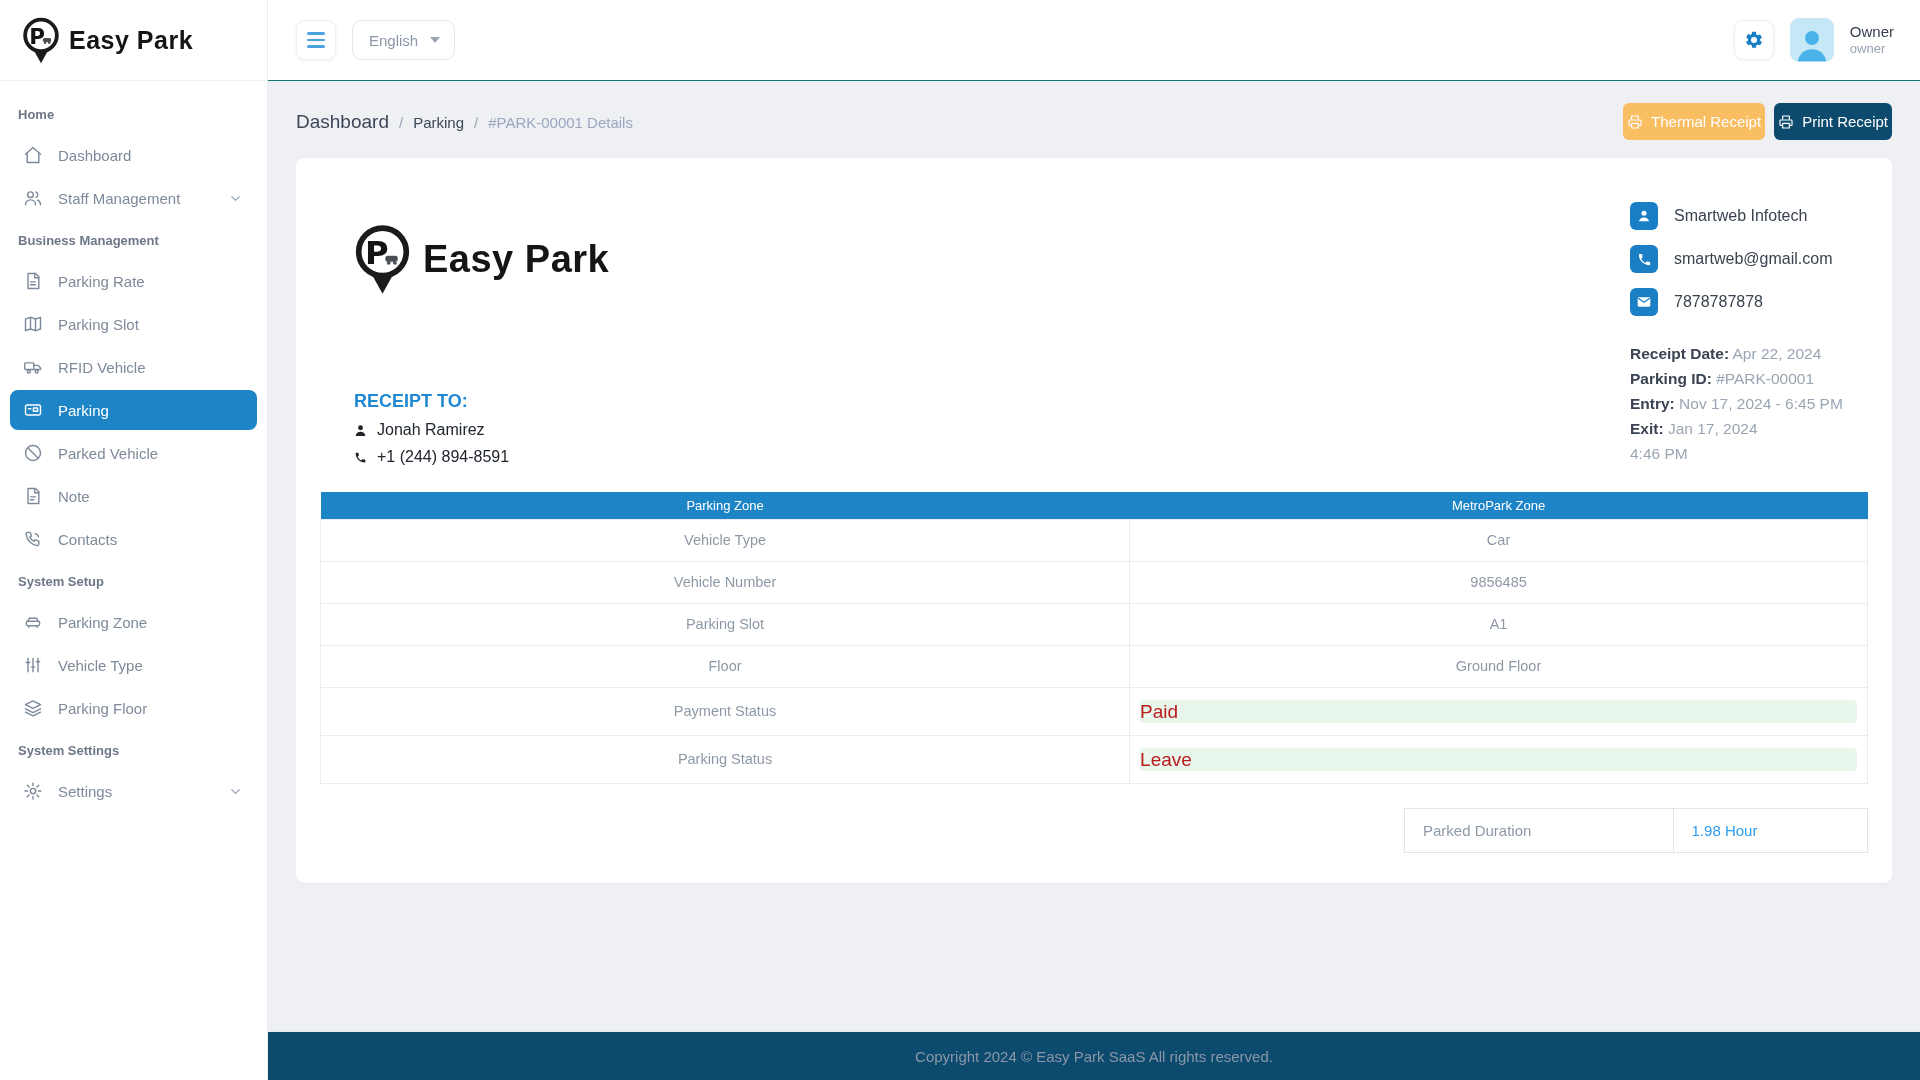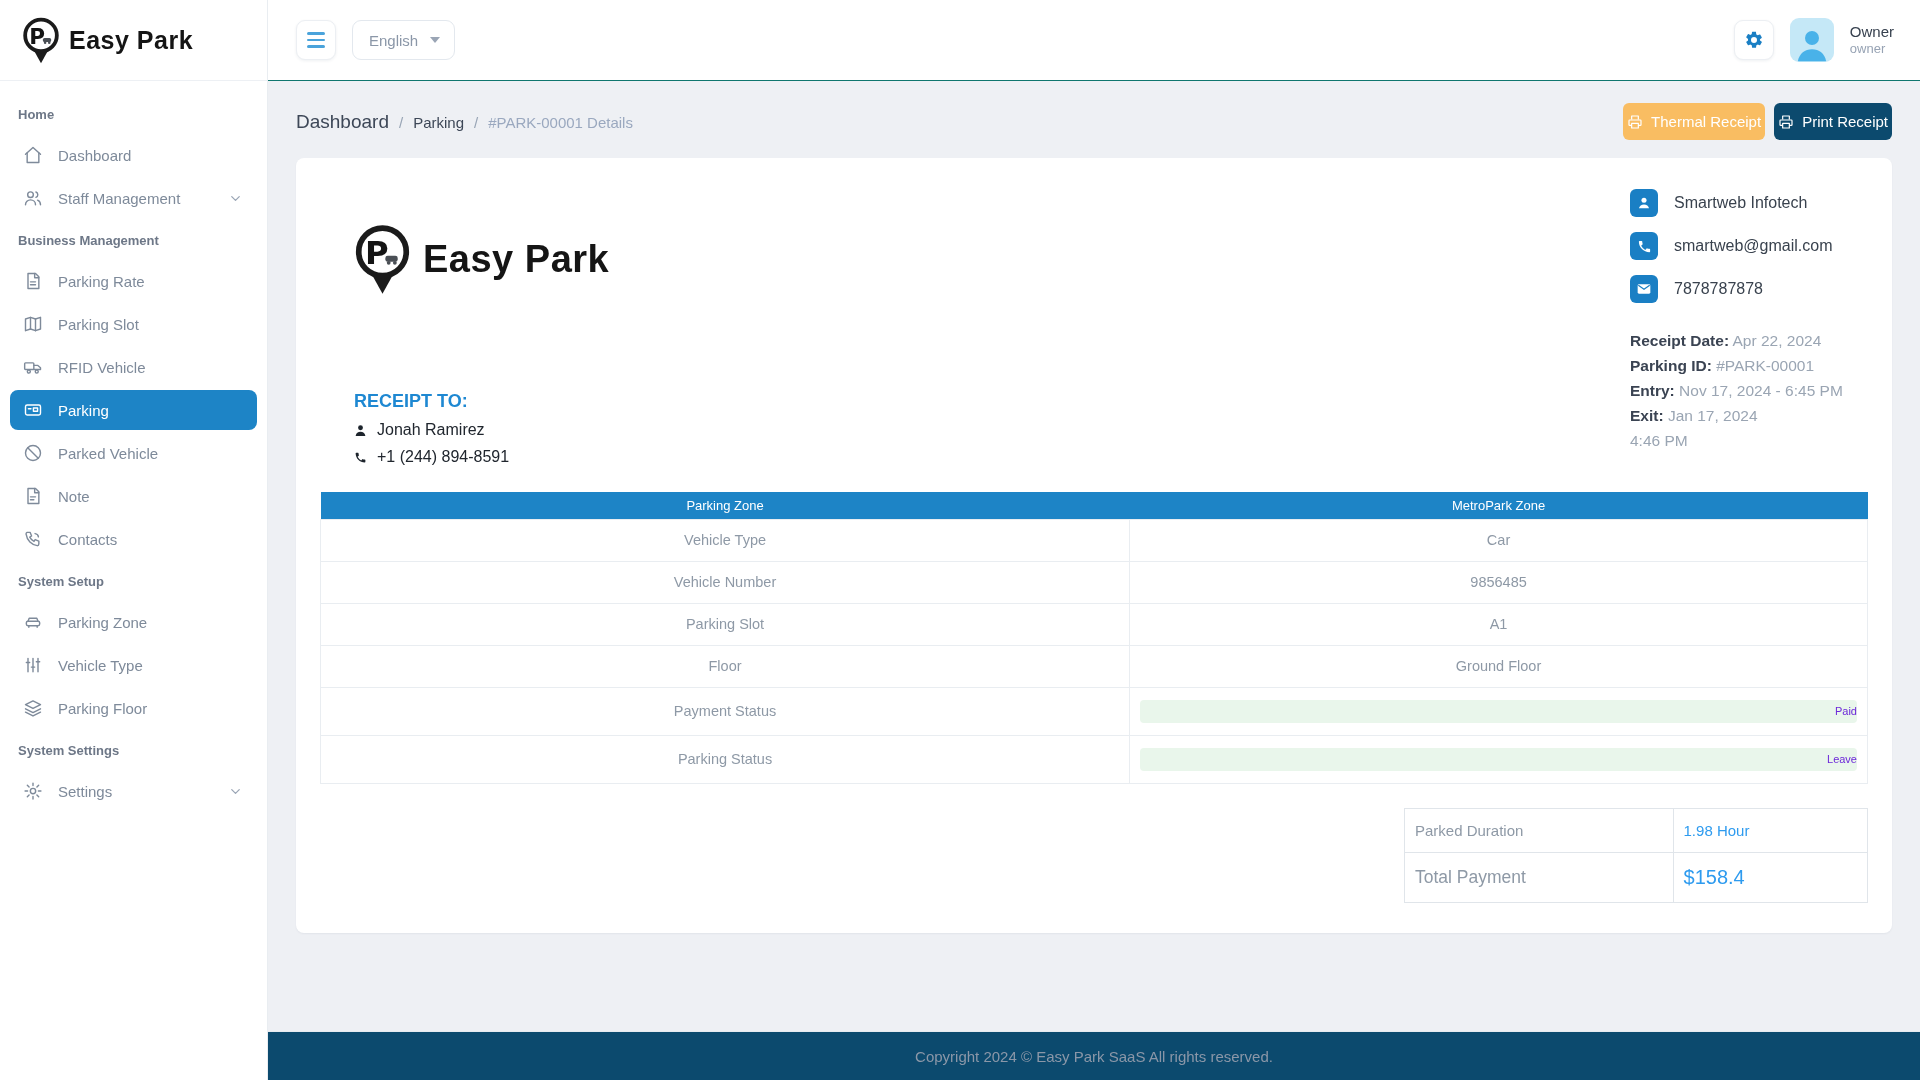--- a/index.html
+++ b/index.html
@@ -66,42 +66,42 @@
   .card { background:#fff; border-radius:8px; box-shadow:0 1px 2px rgba(30,50,80,.06);
     padding:24px 24px 30px 24px; }
   .receipt-top { display:flex; justify-content:space-between; }
   .receipt-left { margin-left:34px; margin-top:42px; }
   .receipt-logo { display:flex; align-items:center; gap:12px; }
   .receipt-logo .logo-text { font-size:38px; }
   .receipt-to-title { margin-top:96px; font-size:18px; font-weight:bold; color:#1e88d2; }
   .cust-line { display:flex; align-items:center; gap:10px; margin-top:9px;
     font-size:16px; color:#20262e; }
   .cust-line:first-of-type { margin-top:14px; }
-  .receipt-right { width:238px; margin-top:7px; flex-shrink:0; }
+  .receipt-right { width:238px; margin-top:20px; flex-shrink:0; }
   .contact-row { display:flex; align-items:center; gap:16px; margin-bottom:15px; }
   .sq-icon { width:28px; height:28px; border-radius:6px; background:#1a7fc4;
     display:flex; align-items:center; justify-content:center; flex-shrink:0; }
   .contact-text { font-size:16px; color:#39424e; }
   .meta-block { margin-top:25px; font-size:15.5px; line-height:25px; }
   .meta-label { font-weight:bold; color:#3a4352; }
   .meta-value { color:#9aa5b3; white-space:pre-line; }
 
   table { border-collapse:collapse; }
   .zone-table { width:100%; margin-top:26px; }
   .zone-table th { background:#1d84c6; color:#fff; font-size:13px; font-weight:normal;
     height:27px; text-align:center; }
   .zone-table td { border:1px solid #e9edf1; height:42px; text-align:center;
     font-size:14.5px; color:#8e99a6; }
   .zone-table col.c1 { width:52.3%; }
   .badge-cell { padding:12px 10px; }
-  .status-badge { display:block; background:#e9f6eb; color:#6d28d9; font-size:11px;
-    height:23px; line-height:23px; border-radius:4px; text-align:right; }
+  .status-badge { display:block; background:#e9f6eb; color:#b91c1c; font-size:19px;
+    height:23px; line-height:23px; border-radius:4px; text-align:left; }
 
   .summary-table { width:464px; margin-left:auto; margin-top:24px; }
-  .summary-table td { border:1px solid #e0e5ea; padding:13px 10px; }
+  .summary-table td { border:1px solid #e0e5ea; padding:13px 18px; }
   .summary-table td.lbl { width:58%; font-size:15px; color:#8e99a6; }
   .summary-table td.val { font-size:15px; color:#2e9bef; }
   .summary-table tr.total td.lbl { font-size:17.5px; }
   .summary-table tr.total td.val { font-size:20px; }
 
   .footer { height:49px; background:#0c4a6e; border-top:1px solid #e7ebf0;
     display:flex; align-items:center; justify-content:center;
     font-size:15px; color:#8b97a8; }
 
   svg.line-ic { stroke:currentColor; fill:none; stroke-width:1.7;
@@ -439,24 +439,20 @@
             </tr>
           </tbody>
         </table>
 
         <table class="summary-table">
           <tbody>
             <tr>
               <td class="lbl">Parked Duration</td>
               <td class="val">1.98 Hour</td>
             </tr>
-            <tr class="total">
-              <td class="lbl">Total Payment</td>
-              <td class="val">$158.4</td>
-            </tr>
           </tbody>
         </table>
 
       </section>
     </main>
 
     <footer class="footer">
       <span>Copyright 2024 © Easy Park SaaS All rights reserved.</span>
     </footer>
   </div>

